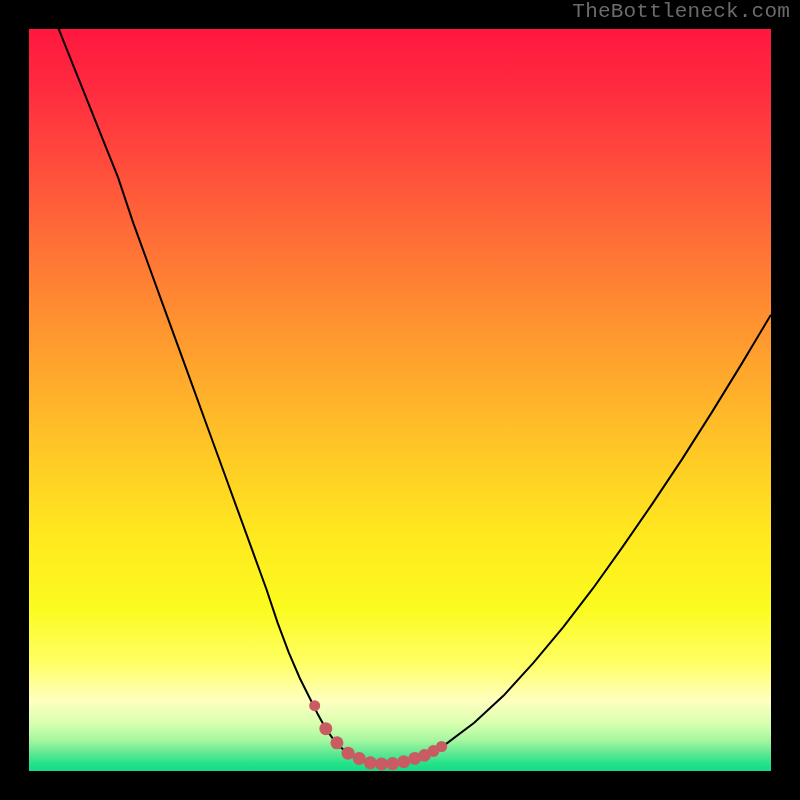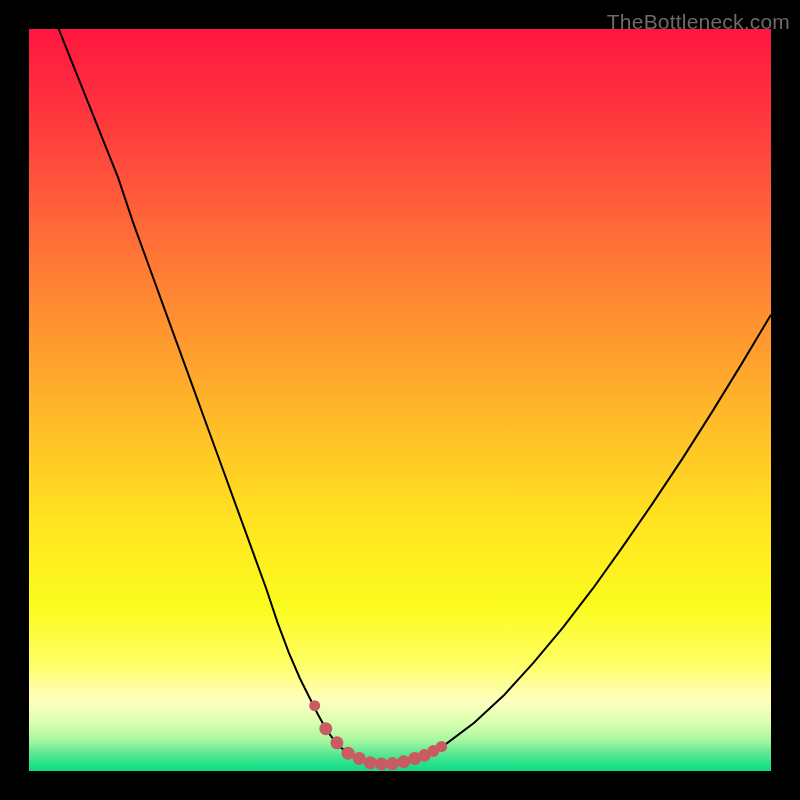--- a/index.html
+++ b/index.html
@@ -36,26 +36,26 @@
   }
   .curve-layer {
     position: absolute;
     top: 0;
     left: 0;
     width: 100%;
     height: 100%;
   }
   .watermark {
     position: absolute;
-    top: 10px;
+    top: 0;
     right: 10px;
     color: #6b6b6b;
     font-size: 21px;
     letter-spacing: 0.2px;
-    font-family: Liberation Sans, sans-serif;
+    font-family: Liberation Mono, monospace;
   }
 </style>
 </head>
 <body>
 
 <div class="frame">
   <div class="plot">
     <svg class="gradient" viewBox="0 0 742 742" preserveAspectRatio="none">
       <defs>
         <linearGradient id="heat" x1="0" y1="0" x2="0" y2="1">

